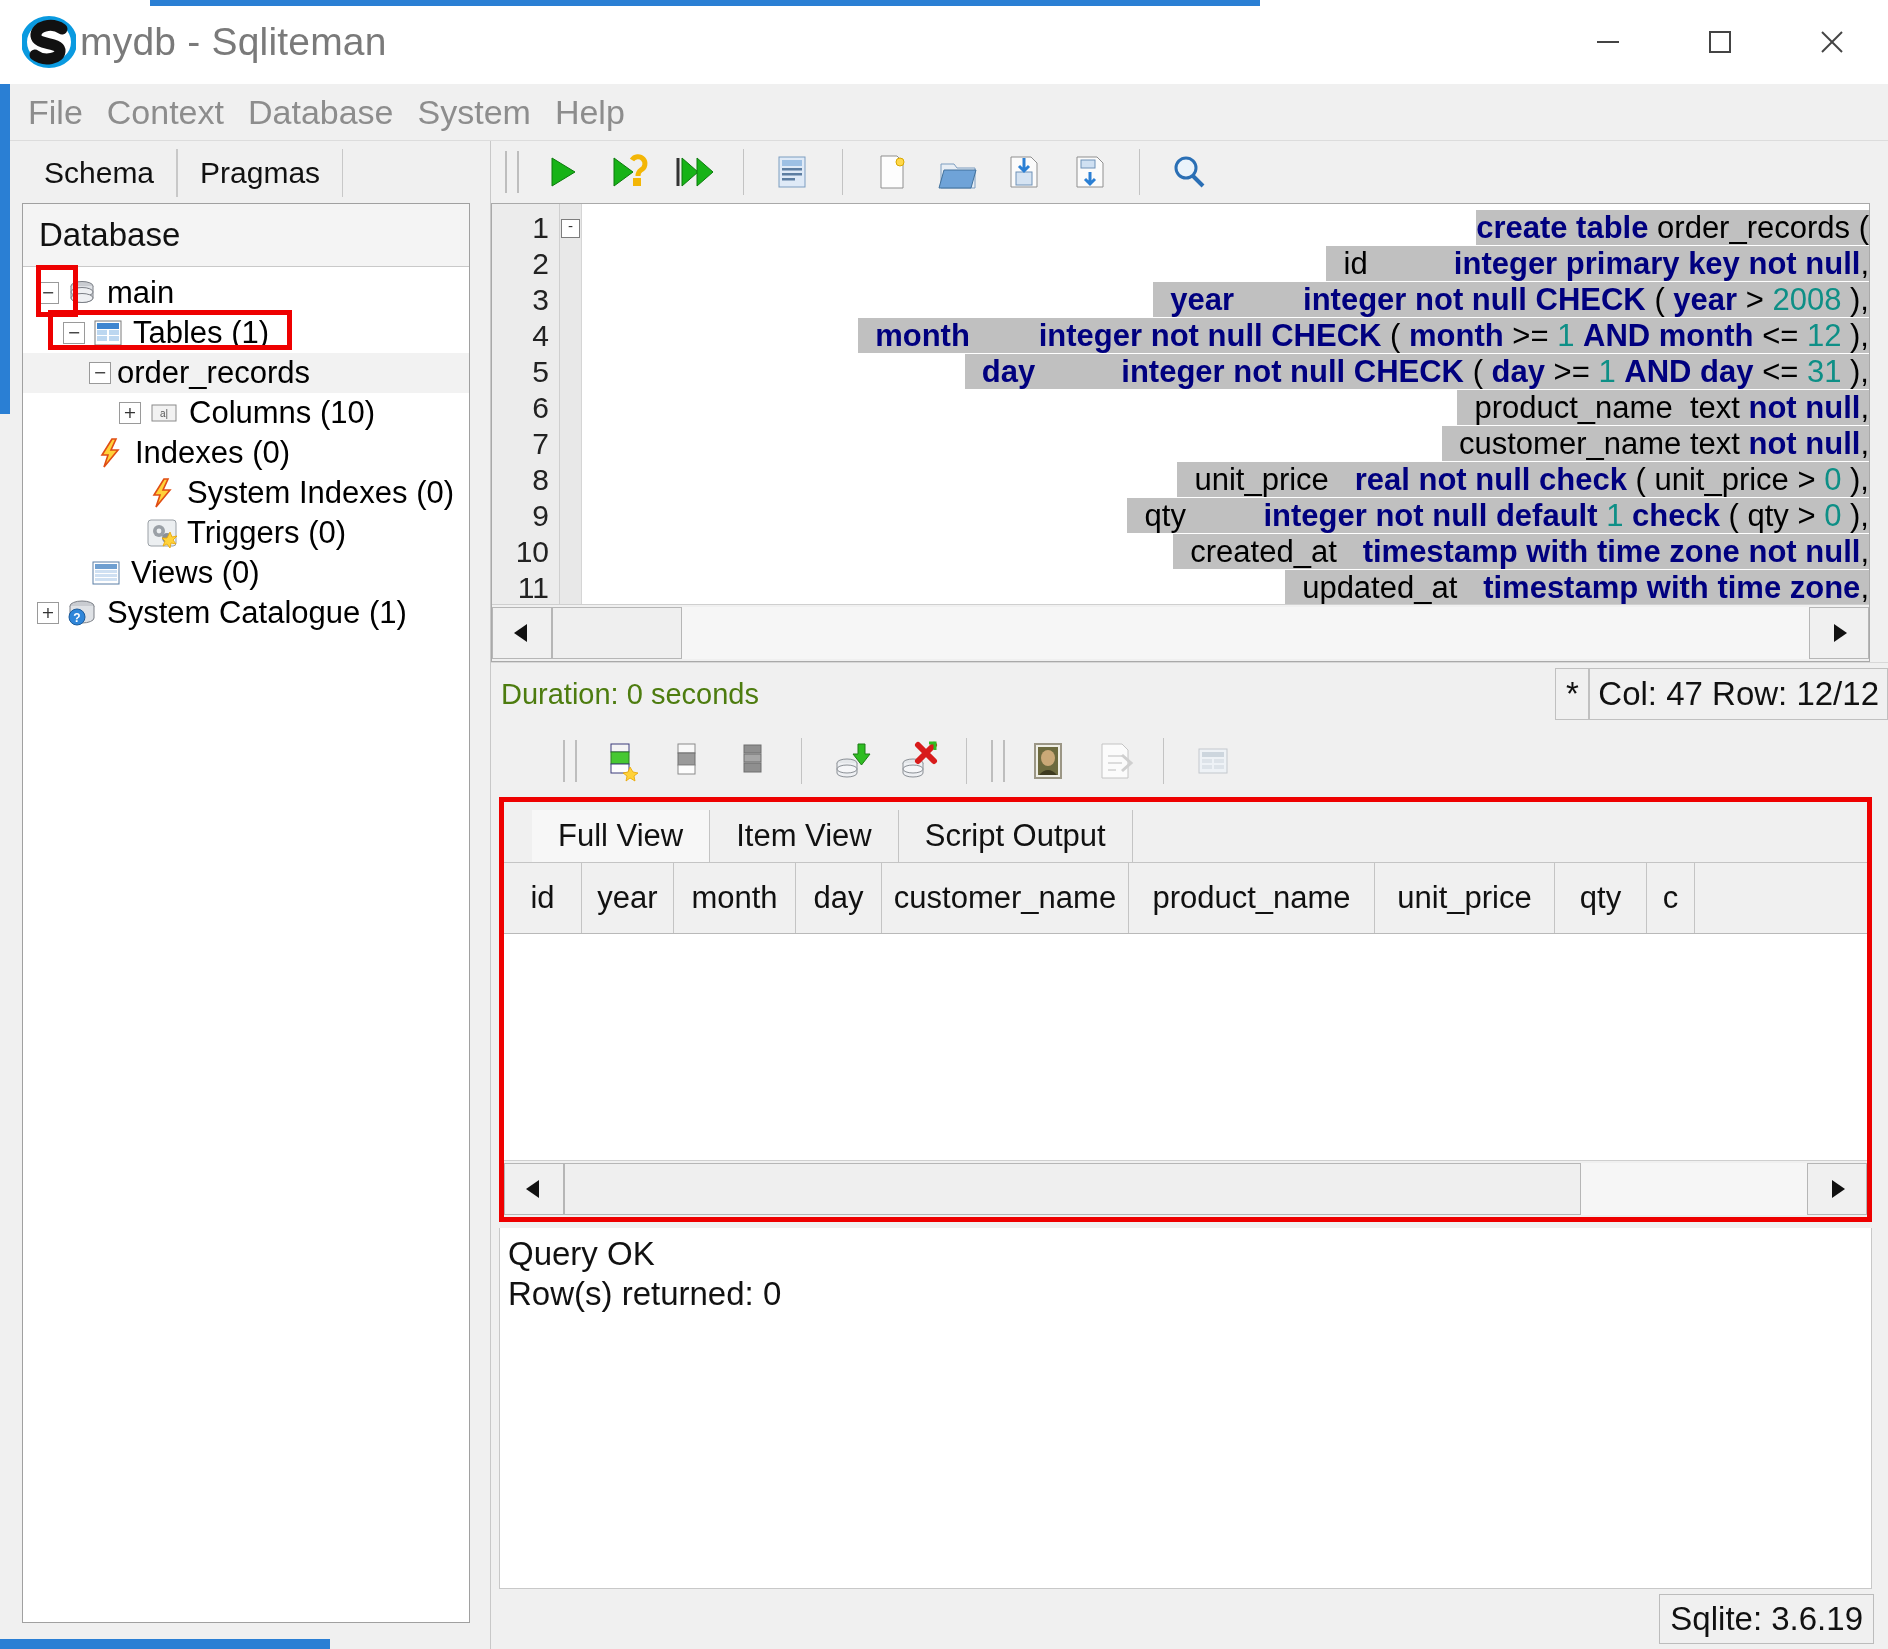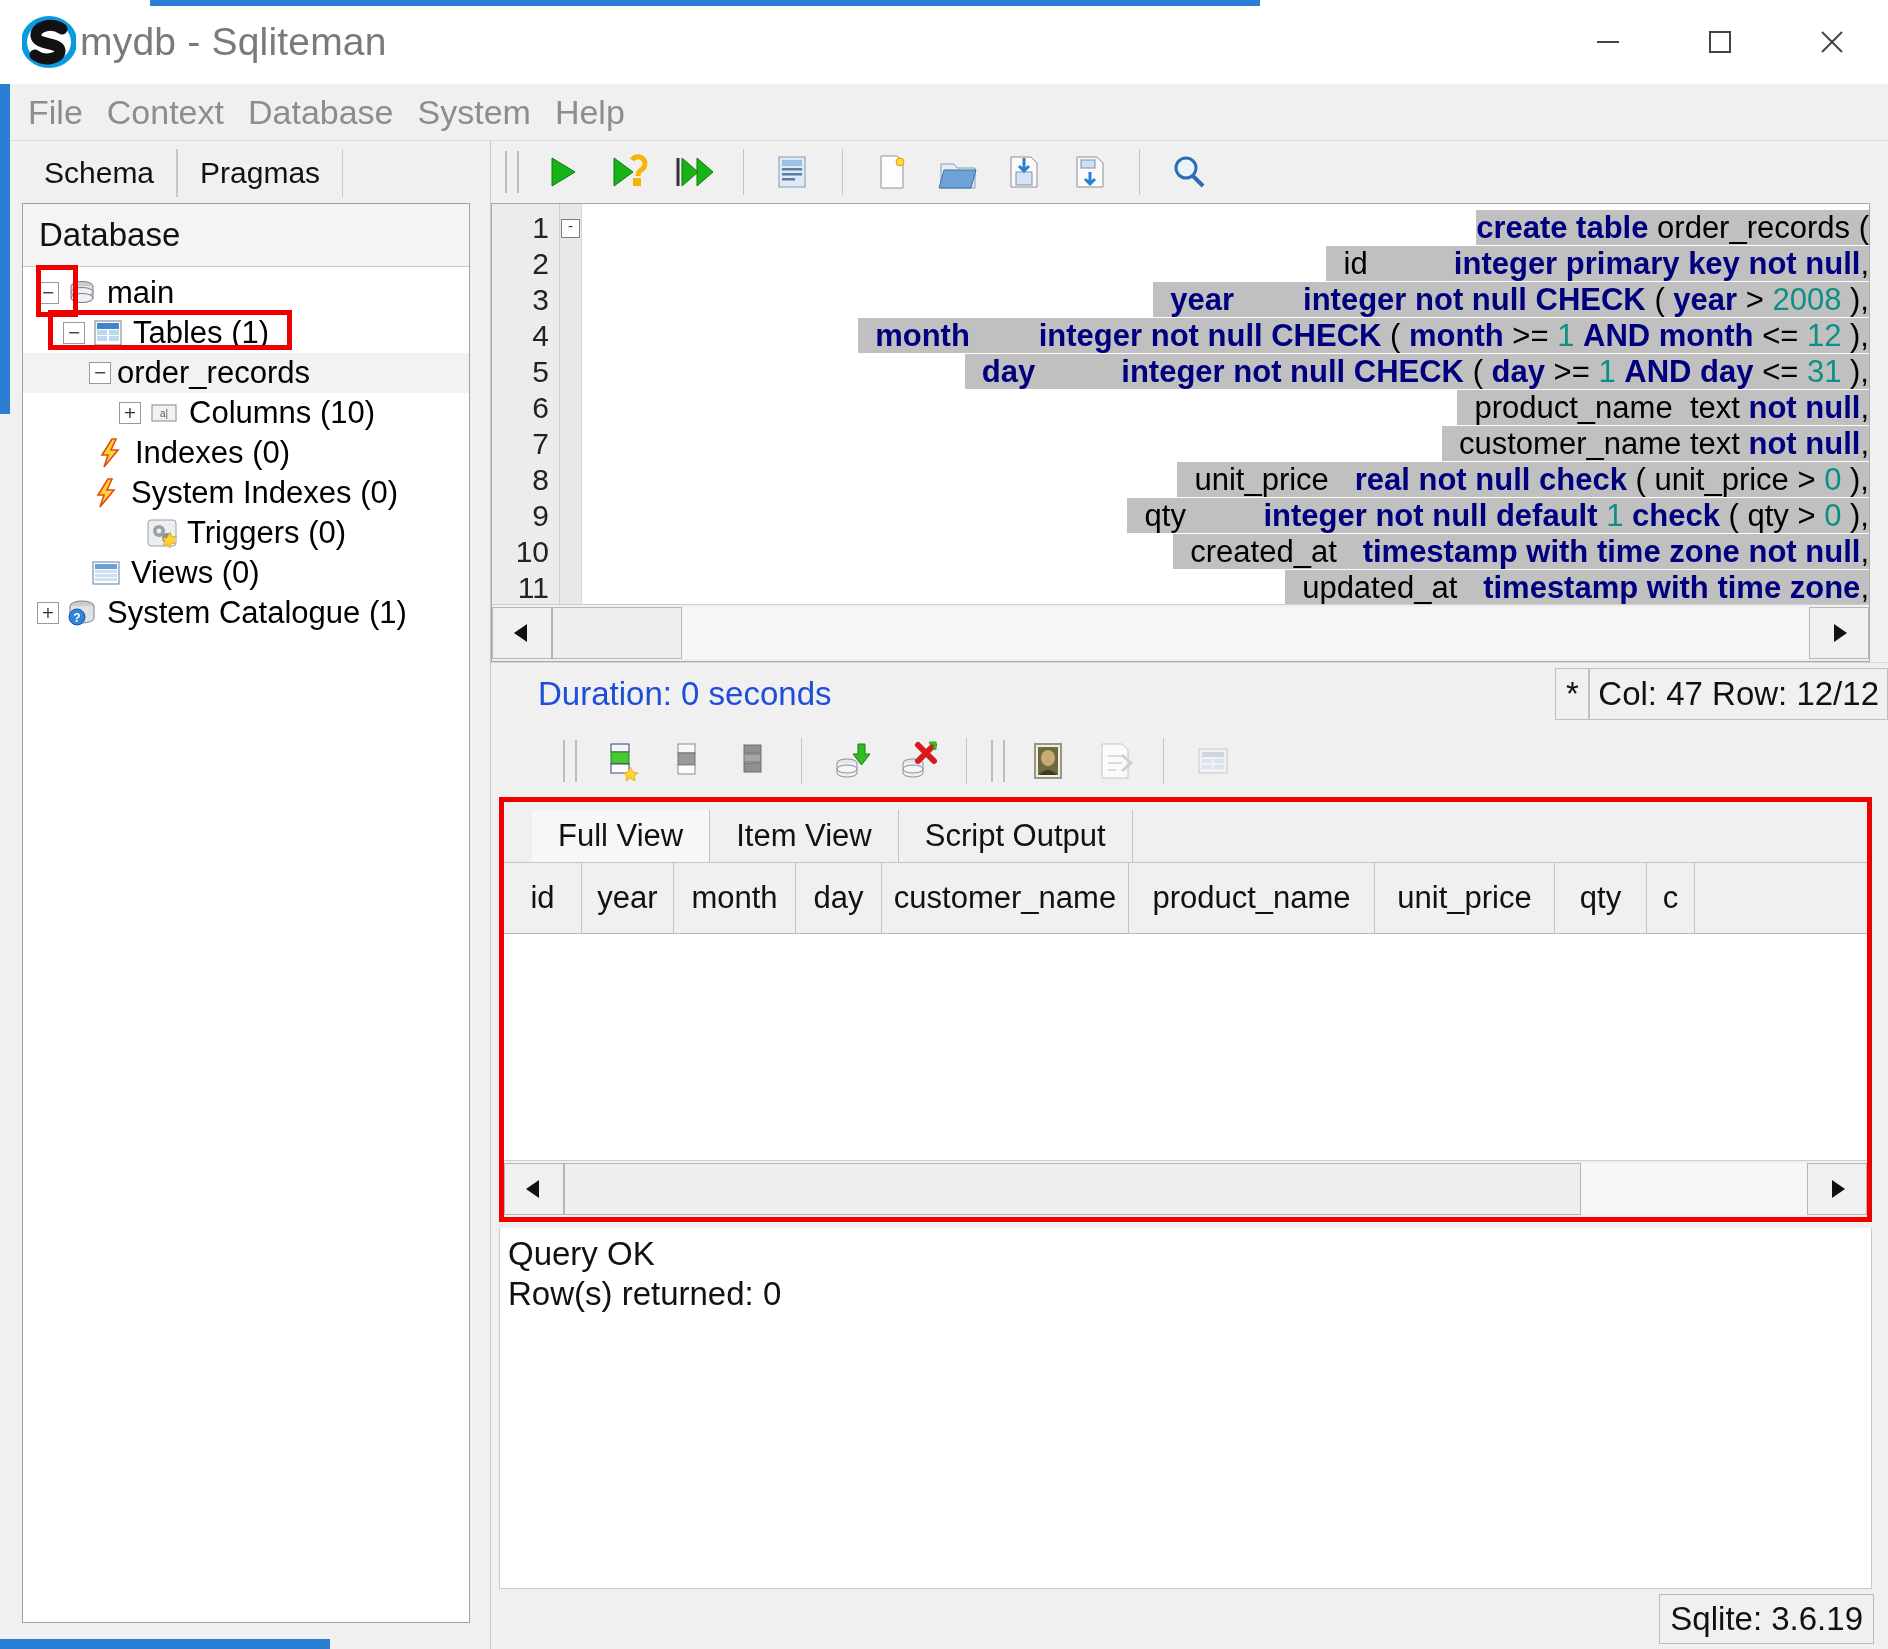--- a/index.html
+++ b/index.html
@@ -65,21 +65,21 @@
   .kw{color:#00007f;font-weight:bold;}
   .num{color:#0e8f86;}
   .pl{color:#000;}
 
   .hscroll{height:56px;flex:0 0 auto;background:#f0f0f0;display:flex;align-items:center;border-top:1px solid #cfcfcf;}
   .sbtn{width:60px;height:52px;background:#f0f0f0;border:1px solid #b6b6b6;display:flex;align-items:center;justify-content:center;box-sizing:border-box;}
   .sthumb{width:130px;height:52px;background:#efefef;border:1px solid #b6b6b6;box-sizing:border-box;}
   .strack{flex:1 1 auto;height:52px;background:#f6f6f6;}
 
   .statusline{height:62px;flex:0 0 auto;display:flex;align-items:center;padding-left:10px;background:#f0f0f0;border-top:1px solid #d8d8d8;}
-  .duration{font-size:33px;color:#1d4ed8;margin-left:37px;}
+  .duration{font-size:29px;color:#4d7c0f;}
   .stat-right{margin-left:auto;display:flex;align-items:center;}
   .stbox{border:1px solid #c0c0c0;height:52px;display:flex;align-items:center;padding:0 8px;font-size:33px;color:#111;background:#f0f0f0;box-sizing:border-box;}
 
   .toolbar2{height:72px;flex:0 0 auto;display:flex;align-items:center;background:#f0f0f0;padding-left:64px;}
 
   .results-outer{flex:0 0 auto;margin:0 16px 0 8px;border:5px solid #ee0000;background:#fff;display:flex;flex-direction:column;}
   .res-tabs{height:60px;flex:0 0 auto;display:flex;align-items:flex-end;background:#f0f0f0;border-bottom:1px solid #c4c4c4;}
   .rtab{height:52px;display:flex;align-items:center;justify-content:center;padding:0 26px;font-size:31px;color:#111;
         border-right:1px solid #c4c4c4;background:#f0f0f0;box-sizing:border-box;}
   .rtab.act{background:#f7f7f7;margin-left:28px;}
@@ -204,21 +204,21 @@
           <div class="tnode" style="padding-left:44px">
             <span class="twist none"></span>
             <span class="ticon">
               <svg width="26" height="30" viewBox="0 0 26 30">
                 <polygon points="15,1 5,17 11,17 7,29 21,12 14,12 19,1" fill="#ffd23a" stroke="#e04d13" stroke-width="1.6"></polygon>
               </svg>
             </span>
             <span>Indexes (0)</span>
           </div>
 
-          <div class="tnode" style="padding-left:40px">
+          <div class="tnode" style="padding-left:96px">
             <span class="twist none"></span>
             <span class="ticon">
               <svg width="26" height="30" viewBox="0 0 26 30">
                 <polygon points="15,1 5,17 11,17 7,29 21,12 14,12 19,1" fill="#ffd23a" stroke="#e04d13" stroke-width="1.6"></polygon>
               </svg>
             </span>
             <span>System Indexes (0)</span>
           </div>
 
           <div class="tnode" style="padding-left:96px">

